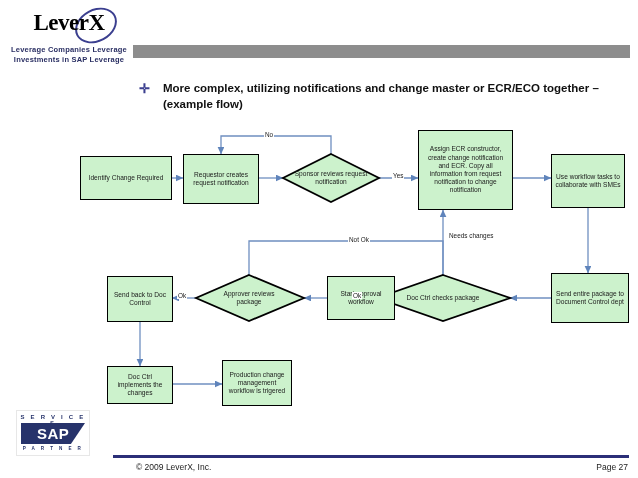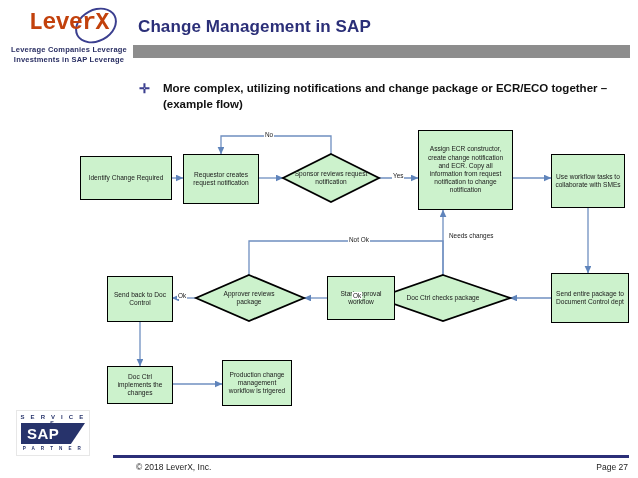--- a/index.html
+++ b/index.html
@@ -34,25 +34,25 @@
   .logo-wordmark {
     position: relative;
     height: 34px;
     width: 126px;
   }
   .logo-word {
     position: absolute;
     left: 0; top: 2px;
     width: 126px;
     text-align: center;
-    font-family: Liberation Mono, monospace;
+    font-family: Liberation Serif, serif;
     font-weight: bold;
     font-size: 23px;
     letter-spacing: -0.5px;
-    color: #c2410c;
+    color: #000000;
     z-index: 2;
   }
   .logo-ellipse {
     position: absolute;
     left: 68px;
     top: 1px;
     width: 40px;
     height: 29px;
     border: 2px solid #3b3f8f;
     border-radius: 50%;
@@ -180,21 +180,21 @@
   .sap-shape {
     position: absolute;
     left: 4px;
     top: 12px;
     width: 64px;
     height: 21px;
     background: #27336b;
     clip-path: polygon(0 0, 100% 0, 78% 100%, 0 100%);
     display: flex;
     align-items: center;
-    padding-left: 6px;
+    padding-left: 16px;
     box-sizing: border-box;
   }
   .sap-shape span {
     color: #ffffff;
     font-size: 15px;
     font-weight: bold;
     letter-spacing: 0.5px;
     font-family: "Liberation Sans", sans-serif;
   }
   .sap-partner {
@@ -242,26 +242,25 @@
     <div class="logo-wordmark">
       <div class="logo-ellipse"></div>
       <div class="logo-word">LeverX</div>
     </div>
     <div class="logo-tagline">
       <div>Leverage Companies Leverage</div>
       <div>Investments in SAP Leverage</div>
     </div>
   </div>
 
-  <div class="title">Change Management in SAP</div>
   <div class="title-bar"></div>
 
   <div class="bullet-row">
     <div class="bullet-mark">✛</div>
-    <div class="bullet-text">More complex, utilizing notifications and change package or ECR/ECO together – (example flow)</div>
+    <div class="bullet-text">More complex, utilizing notifications and change master or ECR/ECO together – (example flow)</div>
   </div>
 
   <div id="flow">
 
     <svg width="638" height="295">
       <defs>
         <marker id="ah" markerWidth="7" markerHeight="7" refX="5.4" refY="2.6" orient="auto">
           <path d="M0,0 L5.6,2.6 L0,5.2 z" fill="#5f84bb"></path>
         </marker>
       </defs>
@@ -361,16 +360,16 @@
 
   <div class="sap-logo">
     <div class="sap-services">S E R V I C E S</div>
     <div class="sap-shape">
       <span>SAP</span>
     </div>
     <div class="sap-partner">P A R T N E R</div>
   </div>
 
   <div class="footer-rule"></div>
-  <div class="footer-left">© 2018 LeverX, Inc.</div>
+  <div class="footer-left">© 2009 LeverX, Inc.</div>
   <div class="footer-right">Page 27</div>
 
 </div>
 
 </body></html>

